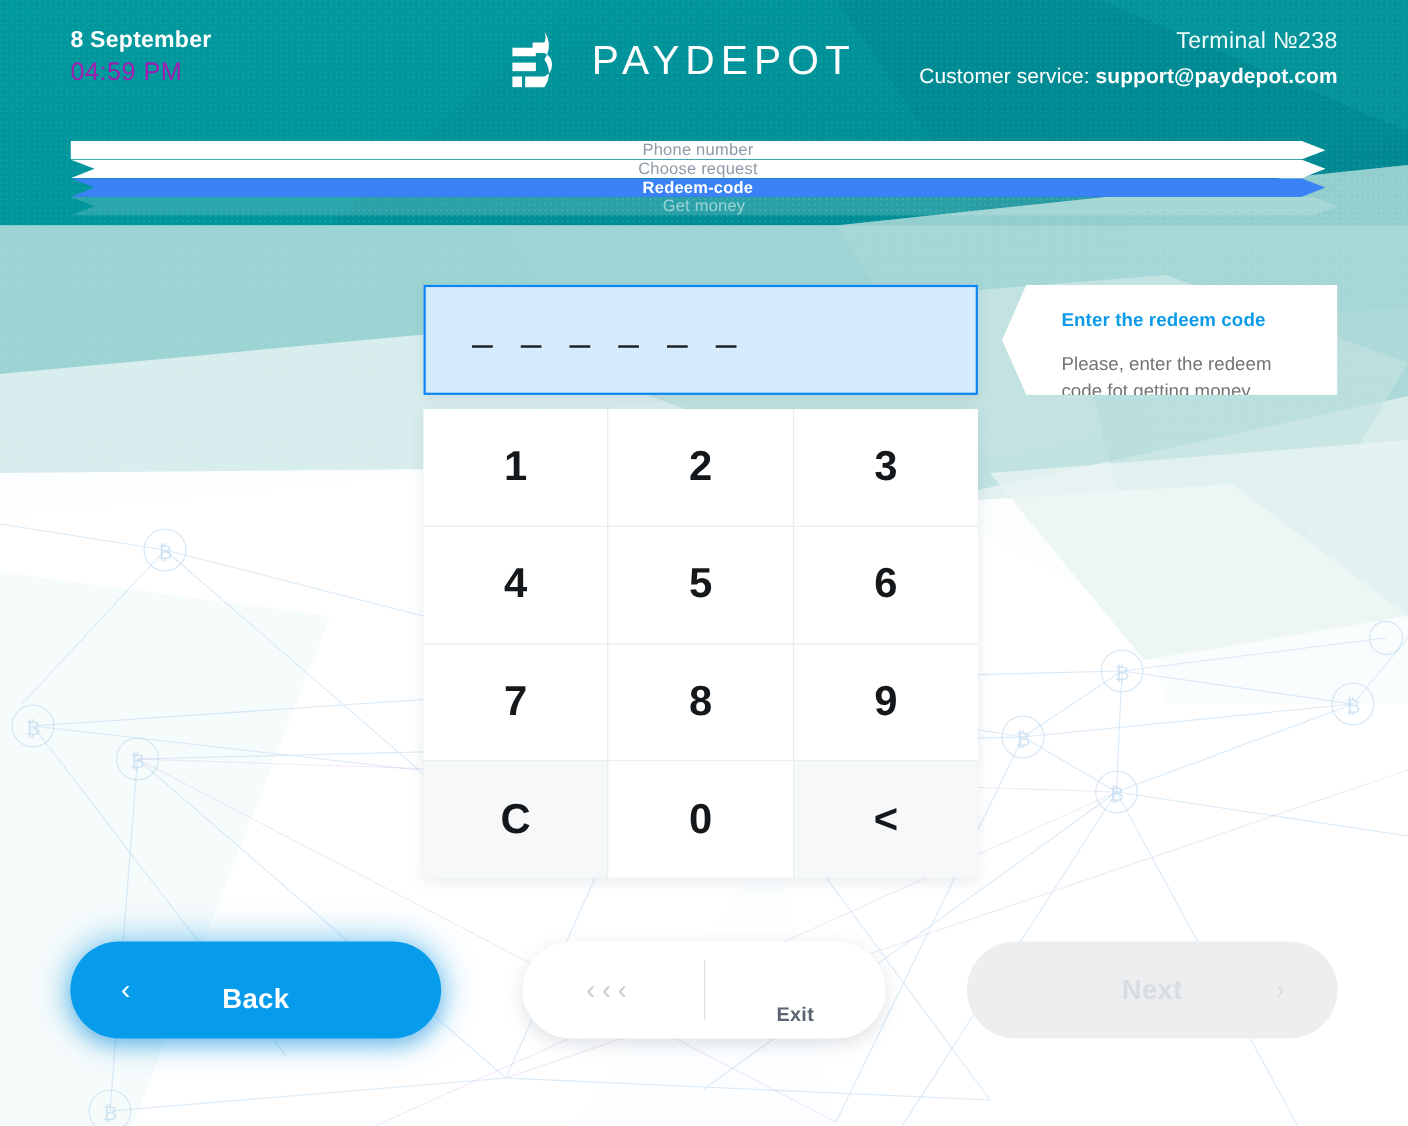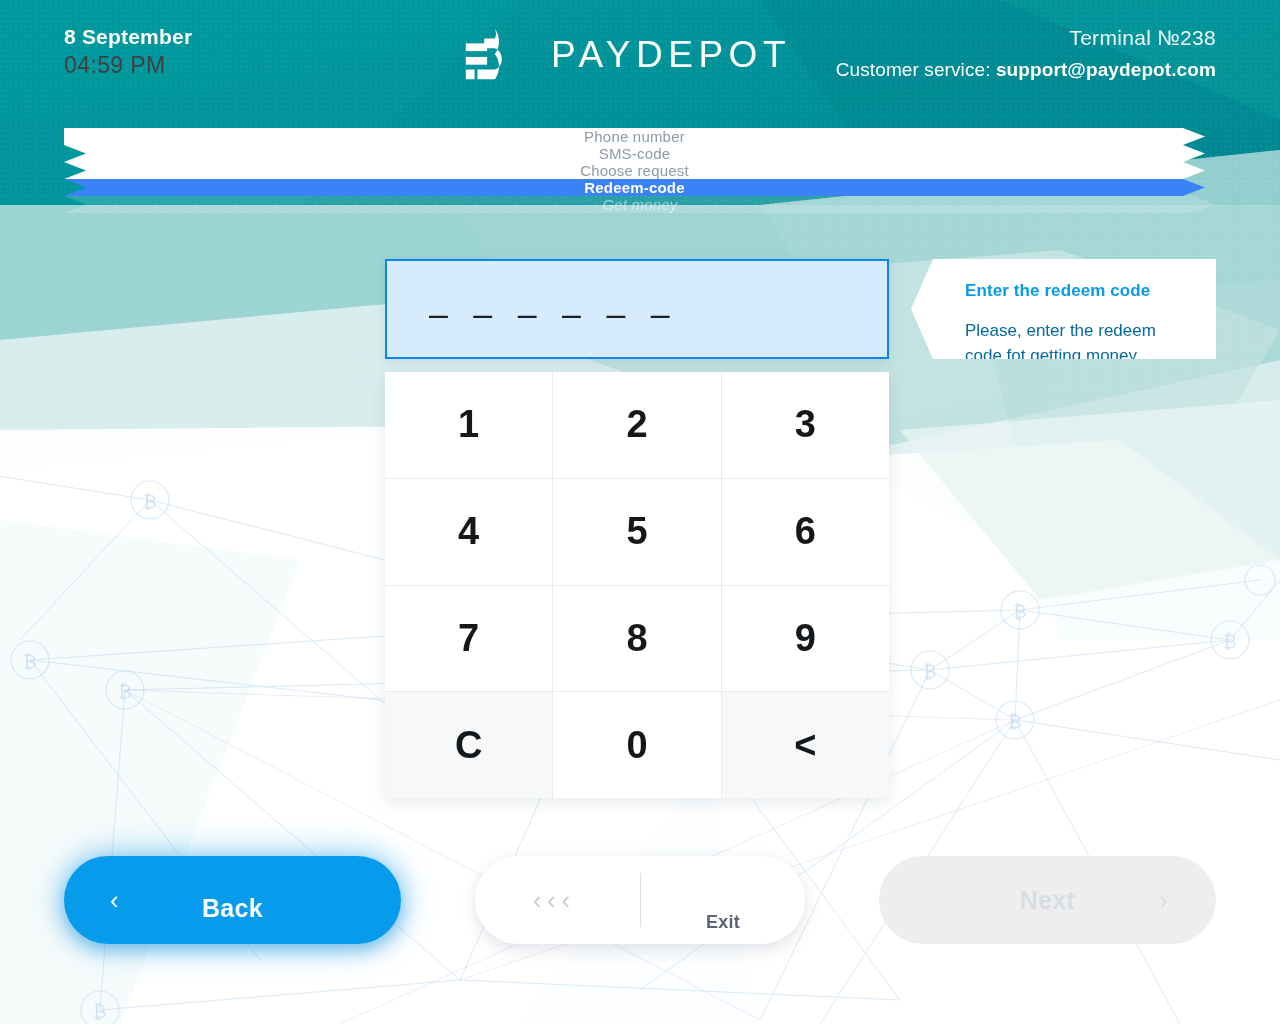--- a/index.html
+++ b/index.html
@@ -27,25 +27,25 @@
     width: 1280px; height: 200px;
     z-index: 5;
     padding-left: 46px;
   }
   .header-clock {
     position: absolute; left: 64px; top: 24px;
     color: #ffffff;
     line-height: 1.28;
   }
   .clock-date { font-size: 21px; font-weight: bold; letter-spacing: .2px; }
-  .clock-time { font-size: 23px; font-weight: 300; color: #404040; letter-spacing: .4px; }
+  .clock-time { font-size: 23px; font-weight: 300; color: #a21caf; letter-spacing: .4px; }
 
   .logo-wrap {
     position: absolute; left: 460px; top: 24px;
-    display: flex; align-items: center; gap: 29px;
+    display: flex; align-items: center; gap: 16px;
   }
   .logo-mark { width: 62px; height: 62px; }
   .logo-text {
     color: #ffffff;
     font-size: 37px;
     letter-spacing: 5.5px;
     font-weight: 400;
   }
 
   .terminal-id {
@@ -75,21 +75,21 @@
     font-size: 15px;
     color: #8e9aa6;
     letter-spacing: .2px;
     background: #ffffff;
     margin-right: 11px;
     clip-path: polygon(0 0, calc(100% - 22px) 0, 100% 50%, calc(100% - 22px) 100%, 0 100%, 22px 50%);
   }
   .step:first-child {
     clip-path: polygon(0 0, calc(100% - 22px) 0, 100% 50%, calc(100% - 22px) 100%, 0 100%);
   }
-  .step:last-child { margin-right: 0; font-style: italic; }
+  .step:last-child { margin-right: 0; }
   .step.active {
     background: #3b82f6;
     color: #ffffff;
     font-weight: bold;
   }
   .step.upcoming {
     background: rgba(255,255,255,0.16);
     color: rgba(255,255,255,0.52);
   }
 
@@ -122,21 +122,21 @@
     padding: 22px 36px 0 62px;
     overflow: hidden;
     clip-path: polygon(30px 0, 100% 0, 100% 100%, 30px 100%, 8px 50%);
     box-shadow: 0 3px 12px rgba(60,90,110,.10);
   }
   .tooltip-title {
     color: #0a9ae8; font-size: 17px; font-weight: bold; letter-spacing: .1px;
     margin-bottom: 18px;
   }
   .tooltip-body {
-    color: #0369a1; font-size: 17px; font-weight: 300; line-height: 1.45;
+    color: #737373; font-size: 17px; font-weight: 300; line-height: 1.45;
   }
 
   
   .keypad {
     position: absolute; left: 385px; top: 372px;
     width: 504px; height: 426px;
     display: grid;
     grid-template-columns: repeat(3, 1fr);
     grid-template-rows: repeat(4, 1fr);
     background: #e7ecef;
@@ -322,23 +322,20 @@
       <span>Customer service:</span>
       <b>support@paydepot.com</b>
     </div>
   </div>
 
   <div class="steps">
     <div class="step">
       <span>Phone number</span>
     </div>
     <div class="step">
-      <span>SMS-code</span>
-    </div>
-    <div class="step">
       <span>Choose request</span>
     </div>
     <div class="step active">
       <span>Redeem-code</span>
     </div>
     <div class="step upcoming">
       <span>Get money</span>
     </div>
   </div>
 

